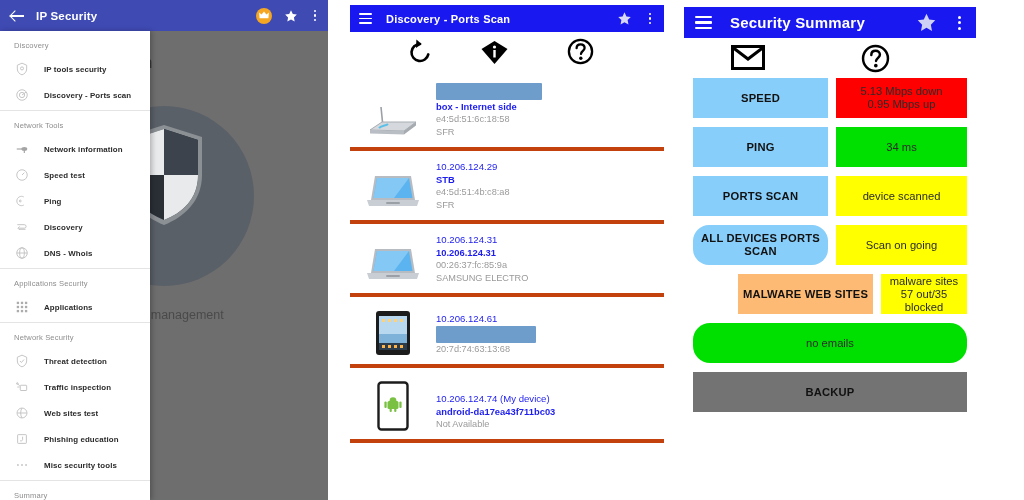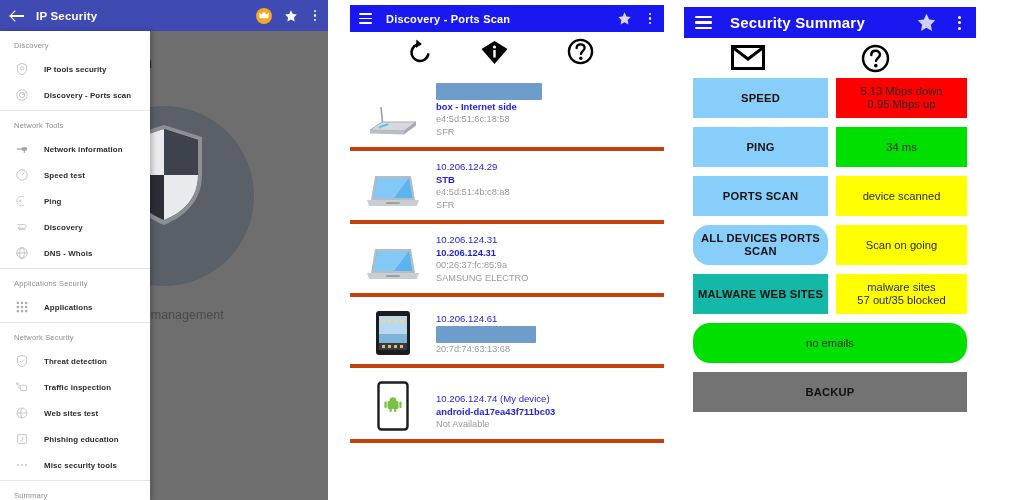--- a/index.html
+++ b/index.html
@@ -541,21 +541,21 @@
         </div>
         <div class="sum-row">
           <div class="sum-left" style="background: rgb(135, 206, 250);">PORTS SCAN</div>
           <div class="sum-right" style="background: rgb(255, 255, 0);">device scanned</div>
         </div>
         <div class="sum-row">
           <div class="sum-left" style="background: rgb(135, 206, 250); border-radius: 16px;">ALL DEVICES PORTS SCAN</div>
           <div class="sum-right" style="background: rgb(255, 255, 0);">Scan on going</div>
         </div>
         <div class="sum-row">
-          <div class="sum-left" style="background: #14b8a6;">MALWARE WEB SITES</div>
+          <div class="sum-left" style="background: #fdba74; margin-left: 45px;">MALWARE WEB SITES</div>
           <div class="sum-right" style="background: rgb(255, 255, 0);">malware sites<br>57 out/35 blocked</div>
         </div>
         <div class="sum-row">
           <div class="sum-right" style="background: rgb(0, 224, 0); border-radius: 17px;">no emails</div>
         </div>
         <div class="sum-row full">
           <div class="sum-left" style="background: #737373;">BACKUP</div>
         </div>
       </div>
   </div>

